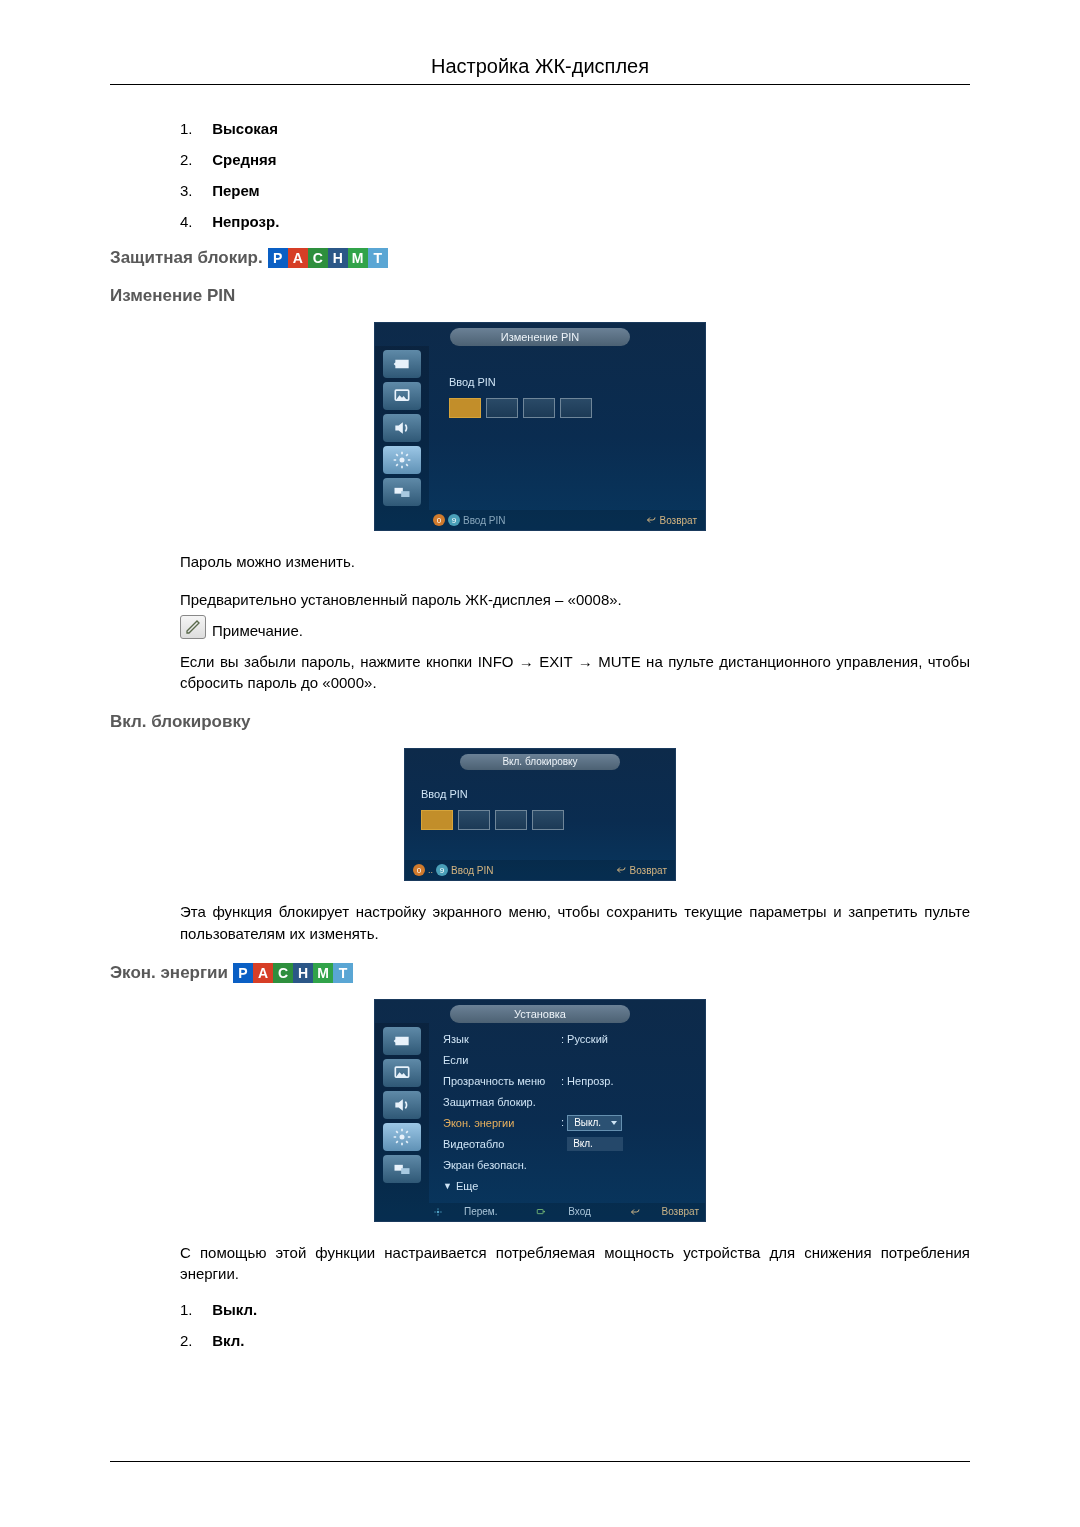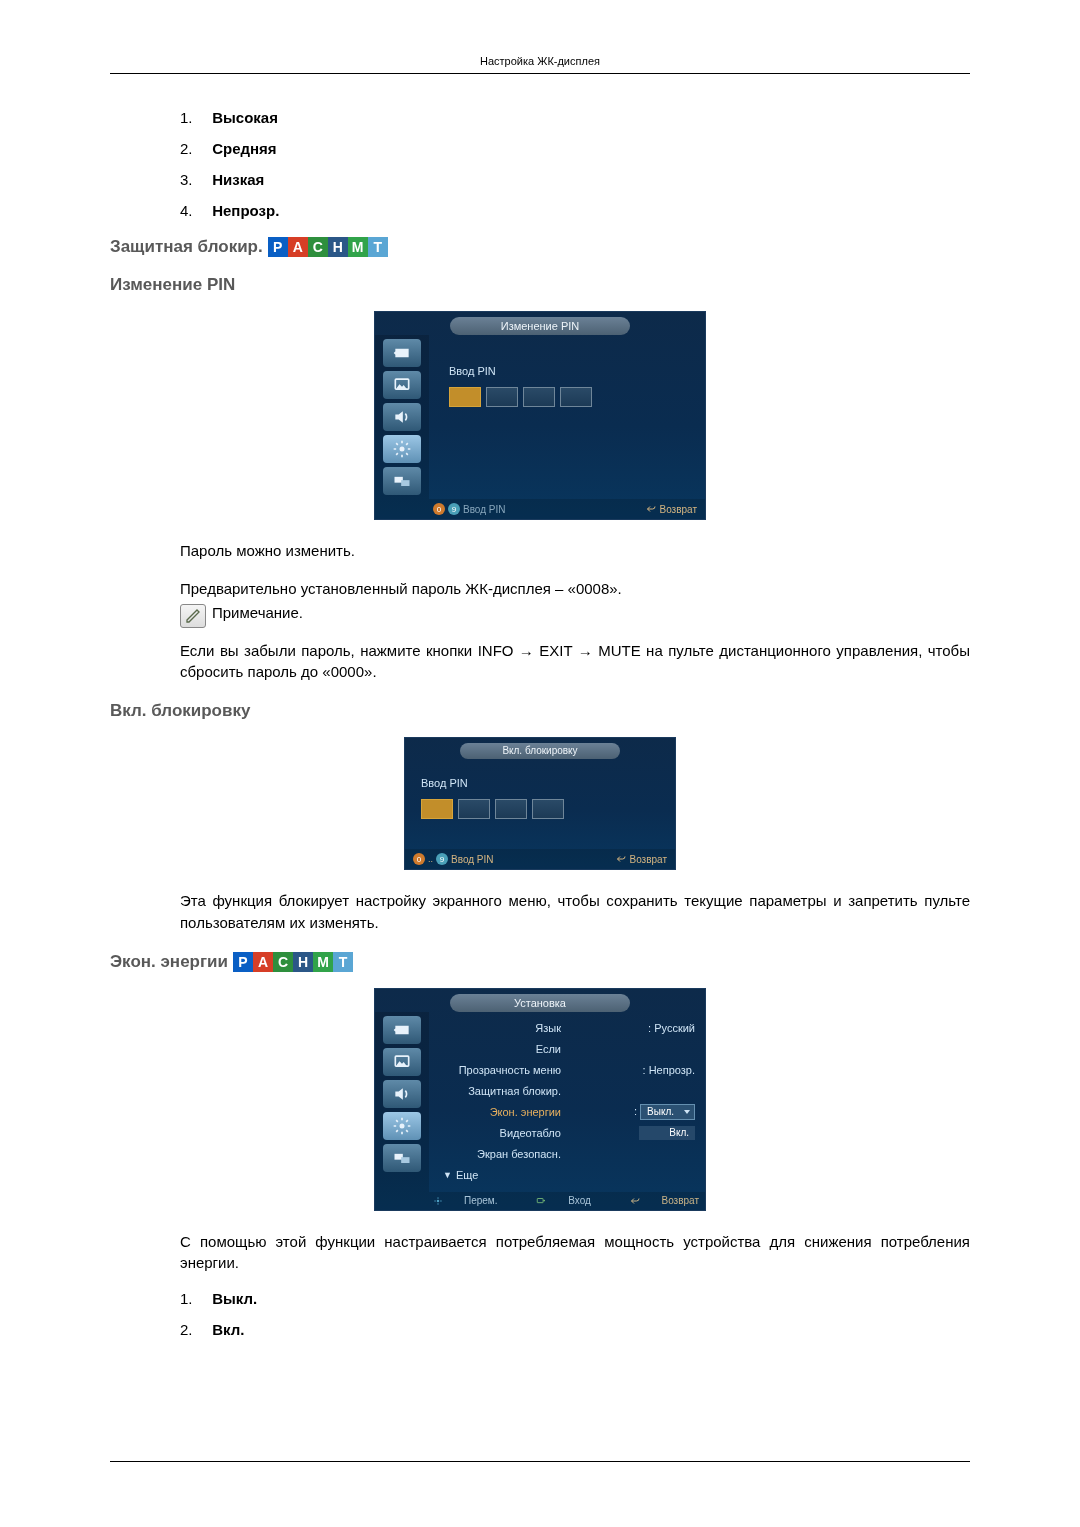--- a/index.html
+++ b/index.html
@@ -13,21 +13,21 @@
 .page {
   width: 1080px;
   min-height: 1527px;
   margin: 0 auto;
   padding: 55px 110px 55px 110px;
   box-sizing: border-box;
   position: relative;
 }
 .header {
   text-align: center;
-  font-size: 11px;
+  font-size: 20px;
   border-bottom: 1px solid #000;
   padding-bottom: 6px;
   margin-bottom: 35px;
 }
 .ol-list {
   margin: 0 0 18px 70px;
 }
 .ol-item {
   margin-bottom: 14px;
 }
@@ -45,21 +45,21 @@
   display: inline-flex; align-items: center; justify-content: center;
   width: 20px; height: 20px; font-weight: bold; font-size: 14px; color: #fff;
 }
 .ic-p { background: #0a5fc4; }
 .ic-a { background: #d63e26; }
 .ic-c { background: #2e8f3d; }
 .ic-h { background: #2b5787; }
 .ic-m { background: #31a34a; }
 .ic-t { background: #5aa6d4; }
 .body-para { margin: 0 0 16px 70px; line-height: 1.45; text-align: justify; }
-.note-row { display: flex; align-items: flex-start; gap: 6px; margin: 0 0 12px 70px; }
+.note-row { display: flex; align-items: flex-end; gap: 6px; margin: 0 0 12px 70px; }
 .note-icon {
   display: inline-flex; align-items: center; justify-content: center;
   width: 24px; height: 22px; border: 1px solid #888; border-radius: 3px;
   background: linear-gradient(#f5f5f5,#ddd);
 }
 .note-icon svg { width: 16px; height: 16px; }
 .center-screenshot { display: flex; justify-content: center; margin: 6px 0 20px 0; }
 
 
 .osd {
@@ -126,21 +126,21 @@
   color: #eef4f9; font-size: 10px; text-align: center; line-height: 16px;
 }
 .osd2-main { padding: 18px 16px 10px 16px; color: #cfe4f5; font-size: 11px;}
 .osd2-footer {
   display: flex; justify-content: space-between; align-items: center;
   font-size: 10px; padding: 4px 8px; background: rgba(0,0,0,0.15);
 }
 
 
 .osd3-main { flex:1; padding: 8px 10px 4px 14px; font-size: 11px; color: #cfe4f5; }
-.osd3-row { display:flex; align-items:center; margin-bottom: 5px; height: 16px; text-align: right;}
+.osd3-row { display:flex; align-items:center; margin-bottom: 5px; height: 16px;}
 .osd3-left { flex: 0 0 118px; }
 .osd3-right { flex: 1; }
 .osd3-row.sel .osd3-left { color: #e8b05e; }
 .osd3-dropdown {
   display:inline-block; background:#2b5173; border:1px solid #6590b0;
   padding: 0 20px 0 6px; color:#fff; font-size:10px; position:relative; line-height:14px;
 }
 .osd3-dropdown::after {
   content:""; position:absolute; right:4px; top:5px;
   border-left:3px solid transparent; border-right:3px solid transparent; border-top:4px solid #cfe4f5;
@@ -173,21 +173,21 @@
     <div class="ol-item">
       <span class="ol-num">1.</span>
       <span class="ol-bold">Высокая</span>
     </div>
     <div class="ol-item">
       <span class="ol-num">2.</span>
       <span class="ol-bold">Средняя</span>
     </div>
     <div class="ol-item">
       <span class="ol-num">3.</span>
-      <span class="ol-bold">Низкая</span>
+      <span class="ol-bold">Перем</span>
     </div>
     <div class="ol-item">
       <span class="ol-num">4.</span>
       <span class="ol-bold">Непрозр.</span>
     </div>
   </div>
 
   <div class="section-heading with-icons">
     <span>Защитная блокир.</span>
     <span class="icon-strip">

